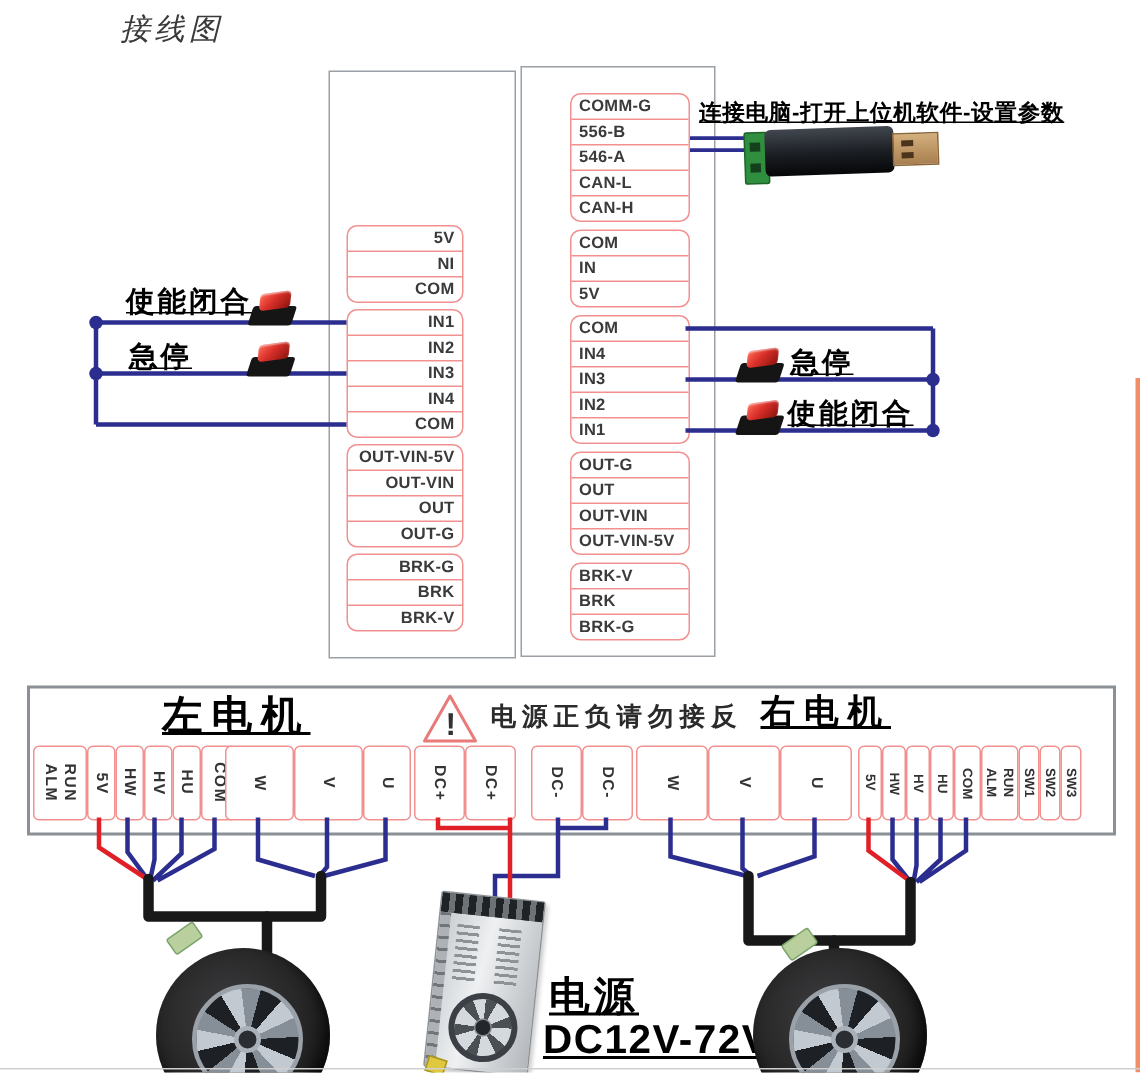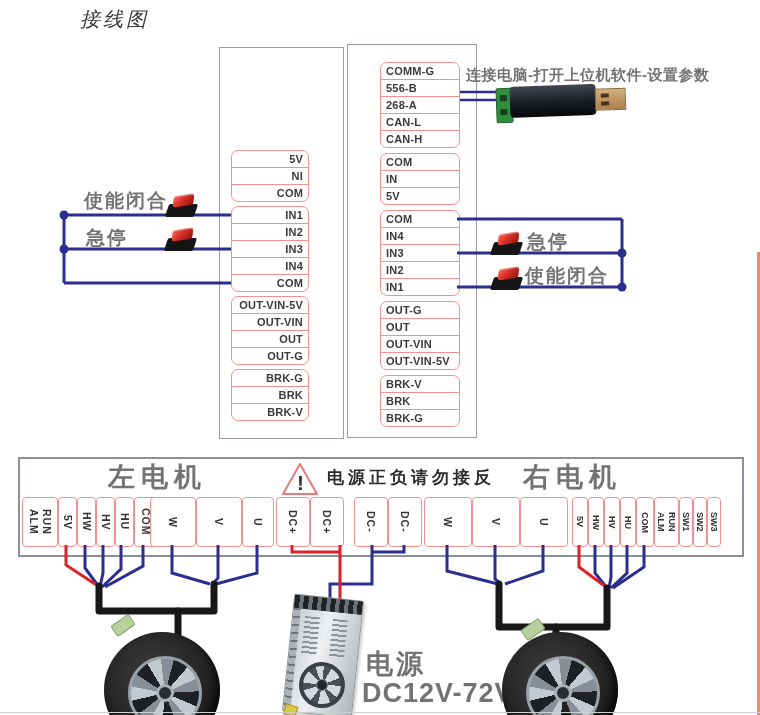--- a/index.html
+++ b/index.html
@@ -11,21 +11,21 @@
   .pinbox{position:absolute;}
   .pingroup{border:1px solid #f29090;border-radius:7px;background:#fff;}
   .pinbox.lft .pingroup{margin-bottom:4px;}
   .pinbox.rgt .pingroup{margin-bottom:5px;}
   .pin{height:16px;line-height:16px;font-size:11px;font-weight:bold;color:#3a3a3a;
        padding:0 5px;white-space:nowrap;letter-spacing:0.2px;}
   .pin+.pin{border-top:1px solid #f29090;}
   .pinbox.lft .pin{text-align:right;}
   .pinbox.rgt .pin{text-align:left;}
   
-  .redlbl{position:absolute;color:#737373;font-weight:bold;white-space:nowrap;}
+  .redlbl{position:absolute;color:#000000;font-weight:bold;white-space:nowrap;text-decoration:underline;}
   
   .rocker{position:absolute;width:34px;height:22px;}
   .sw-base{position:absolute;left:2px;bottom:0;width:29px;height:13px;background:#151515;
            border-radius:2px;transform:skewX(-18deg);}
   .sw-top{position:absolute;left:8px;top:0;width:21px;height:11px;border-radius:3px;
           background:linear-gradient(135deg,#ff6a55 0%,#d9302a 45%,#8c130c 100%);
           transform:rotate(-8deg) skewX(-14deg);box-shadow:inset 0 1px 1px rgba(255,255,255,.5);}
   
   .usb{position:absolute;left:496px;top:82px;width:132px;height:40px;transform:rotate(-2deg);}
   .usb-term{position:absolute;left:0;top:4px;width:15px;height:33px;background:#2f8f3f;
@@ -103,21 +103,21 @@
     <div class="pin">BRK-G</div>
     <div class="pin">BRK</div>
     <div class="pin">BRK-V</div>
   </div>
 </div>
 
 <div class="pinbox rgt" style="left:380px;top:62px;width:80px;">
   <div class="pingroup">
     <div class="pin">COMM-G</div>
     <div class="pin">556-B</div>
-    <div class="pin">268-A</div>
+    <div class="pin">546-A</div>
     <div class="pin">CAN-L</div>
     <div class="pin">CAN-H</div>
   </div>
   <div class="pingroup">
     <div class="pin">COM</div>
     <div class="pin">IN</div>
     <div class="pin">5V</div>
   </div>
   <div class="pingroup">
     <div class="pin">COM</div>
@@ -134,21 +134,21 @@
   </div>
   <div class="pingroup">
     <div class="pin">BRK-V</div>
     <div class="pin">BRK</div>
     <div class="pin">BRK-G</div>
   </div>
 </div>
 
 <div class="strip"></div>
 <div class="redlbl" style="left:108px;top:459px;font-size:27px;letter-spacing:6px;">左电机</div>
-<div class="redlbl" style="left:523px;top:459px;font-size:27px;letter-spacing:6px;">右电机</div>
+<div class="redlbl" style="left:507px;top:459px;font-size:23px;letter-spacing:6px;">右电机</div>
 
 <svg class="wires" width="38" height="36" style="left:281px;top:461px;">
   <path d="M19 3 L36 33 L2 33 Z" fill="#ffffff" stroke="#e87a7a" stroke-width="2" stroke-linejoin="round"></path>
   <text x="16" y="29" font-size="21" font-weight="bold" fill="#333">!</text>
 </svg>
 <div class="abs" style="left:327px;top:466px;font-size:17px;font-weight:bold;color:#2b2b2b;letter-spacing:4px;white-space:nowrap;">电源正负请勿接反</div>
 
 <div class="tcell" style="left:22px;width:34px;">
   <span>ALM</span>
   <span>RUN</span>

